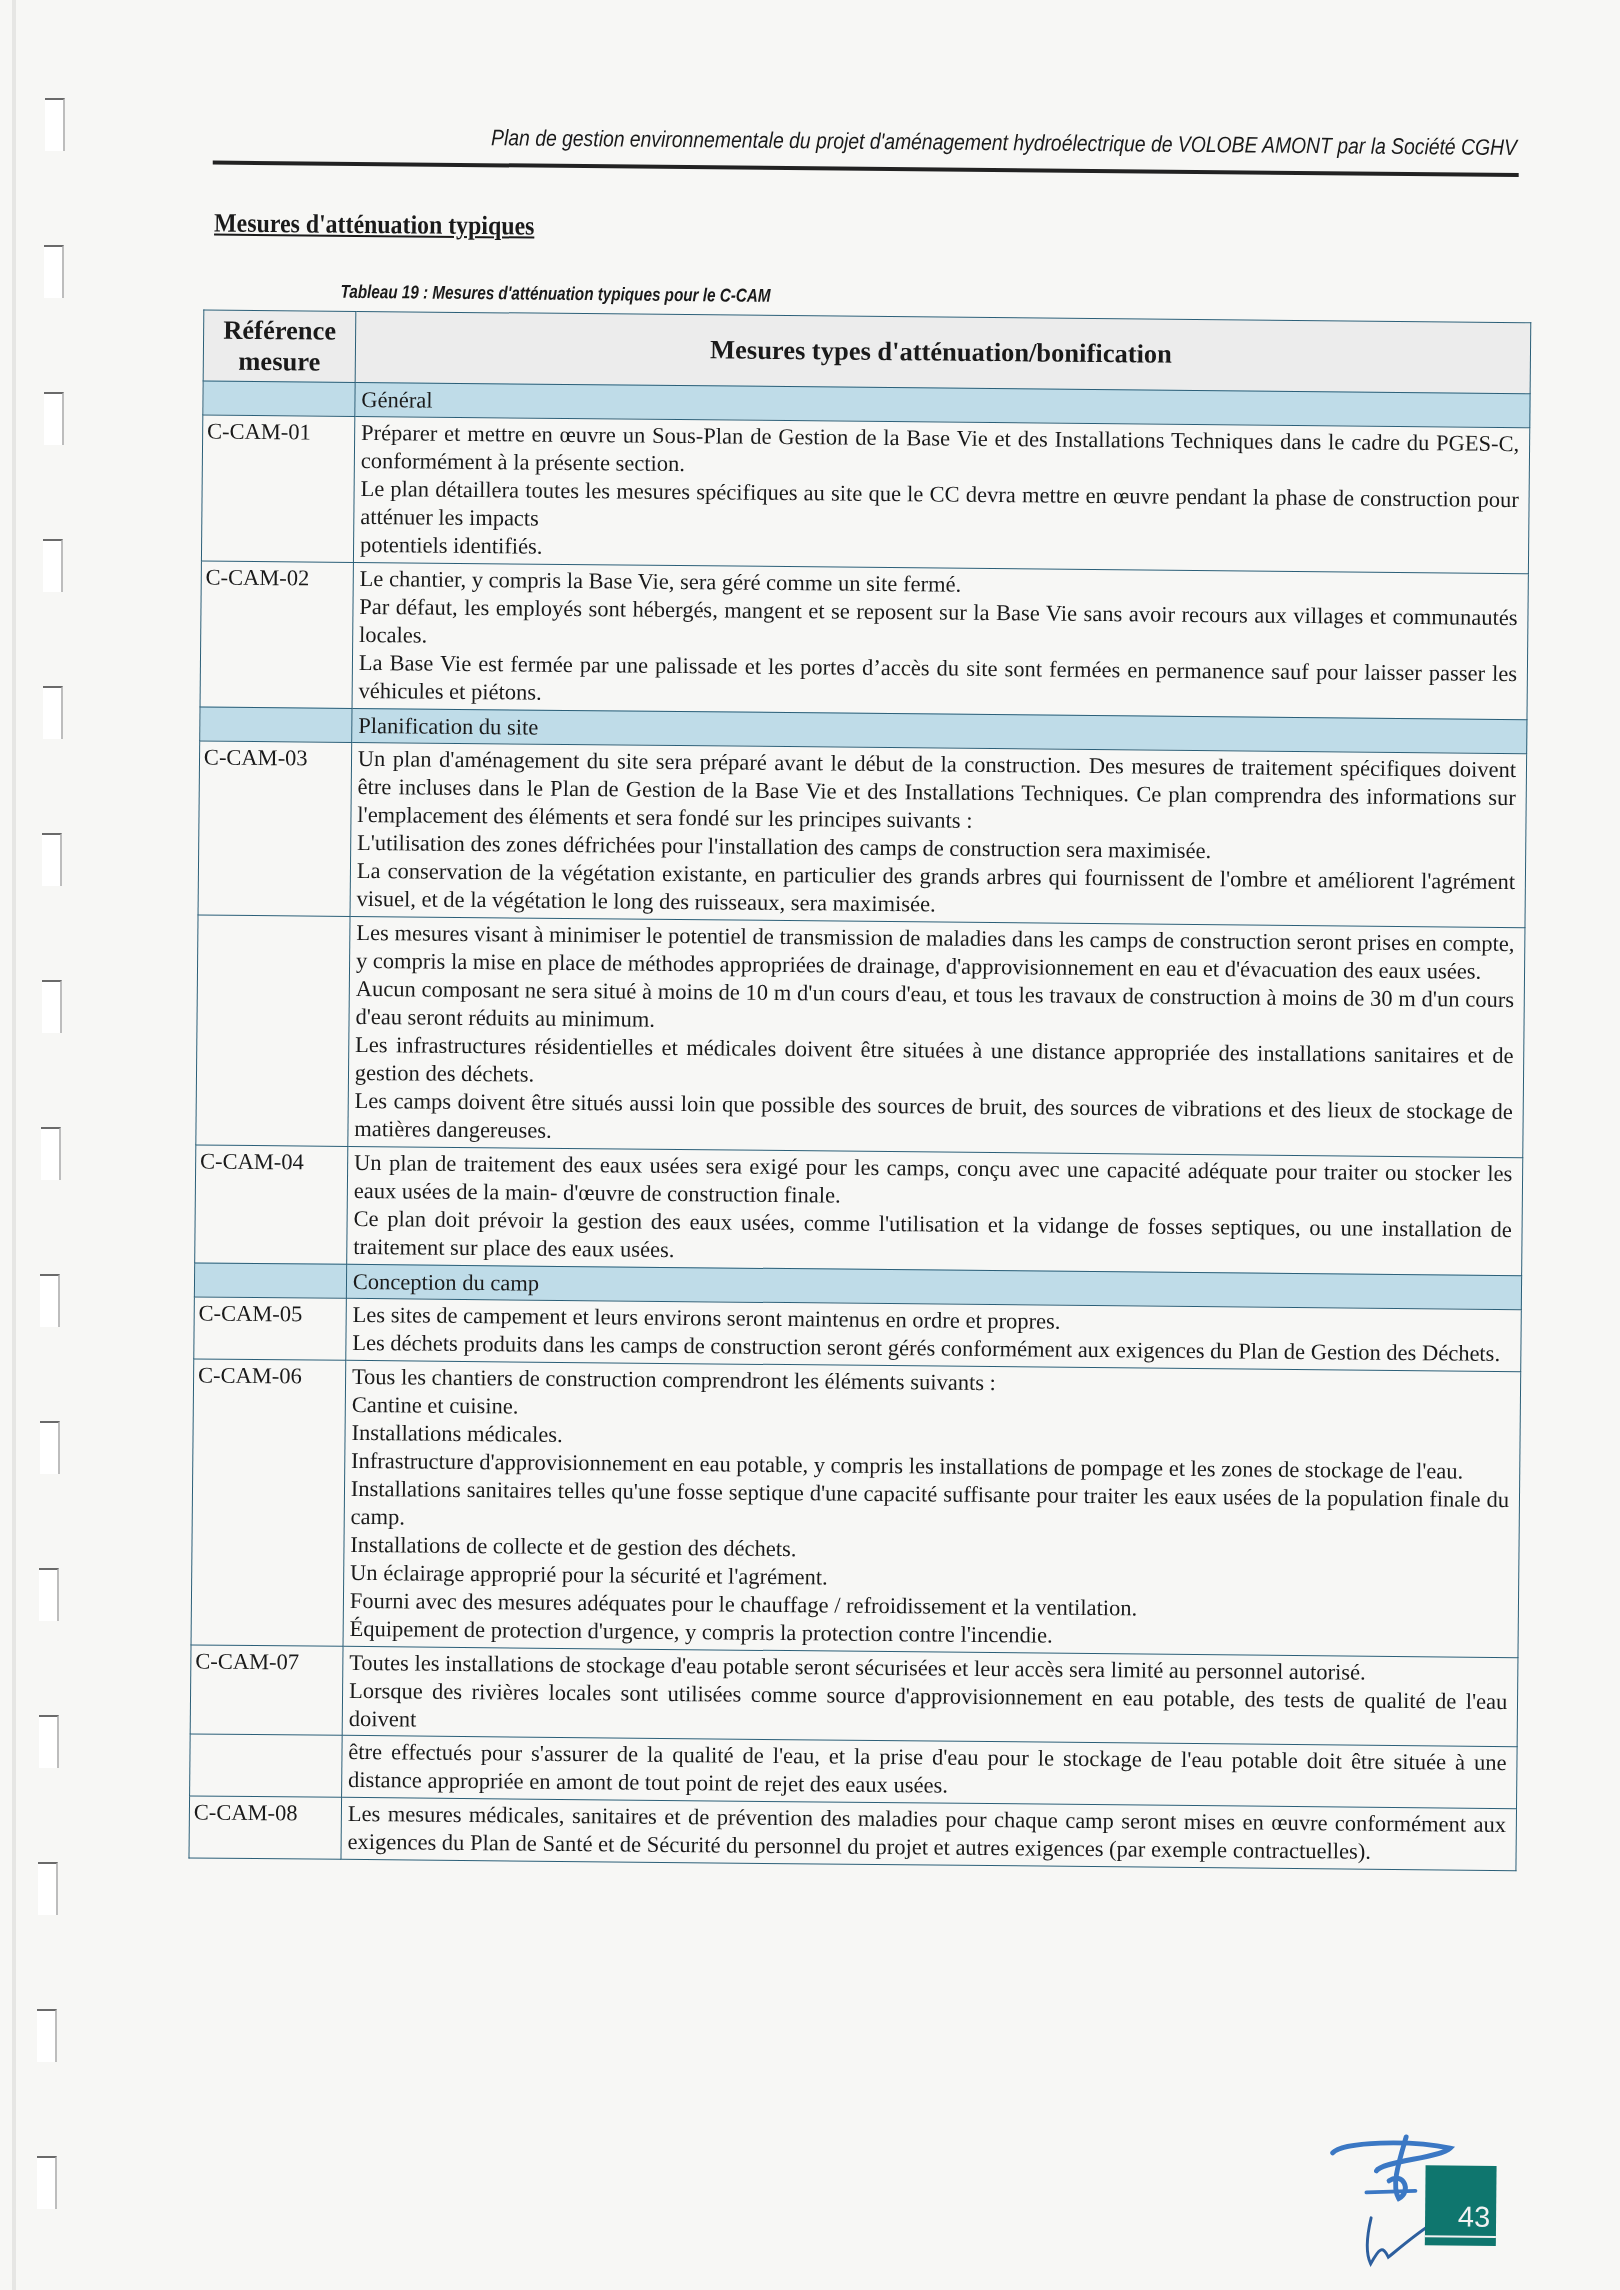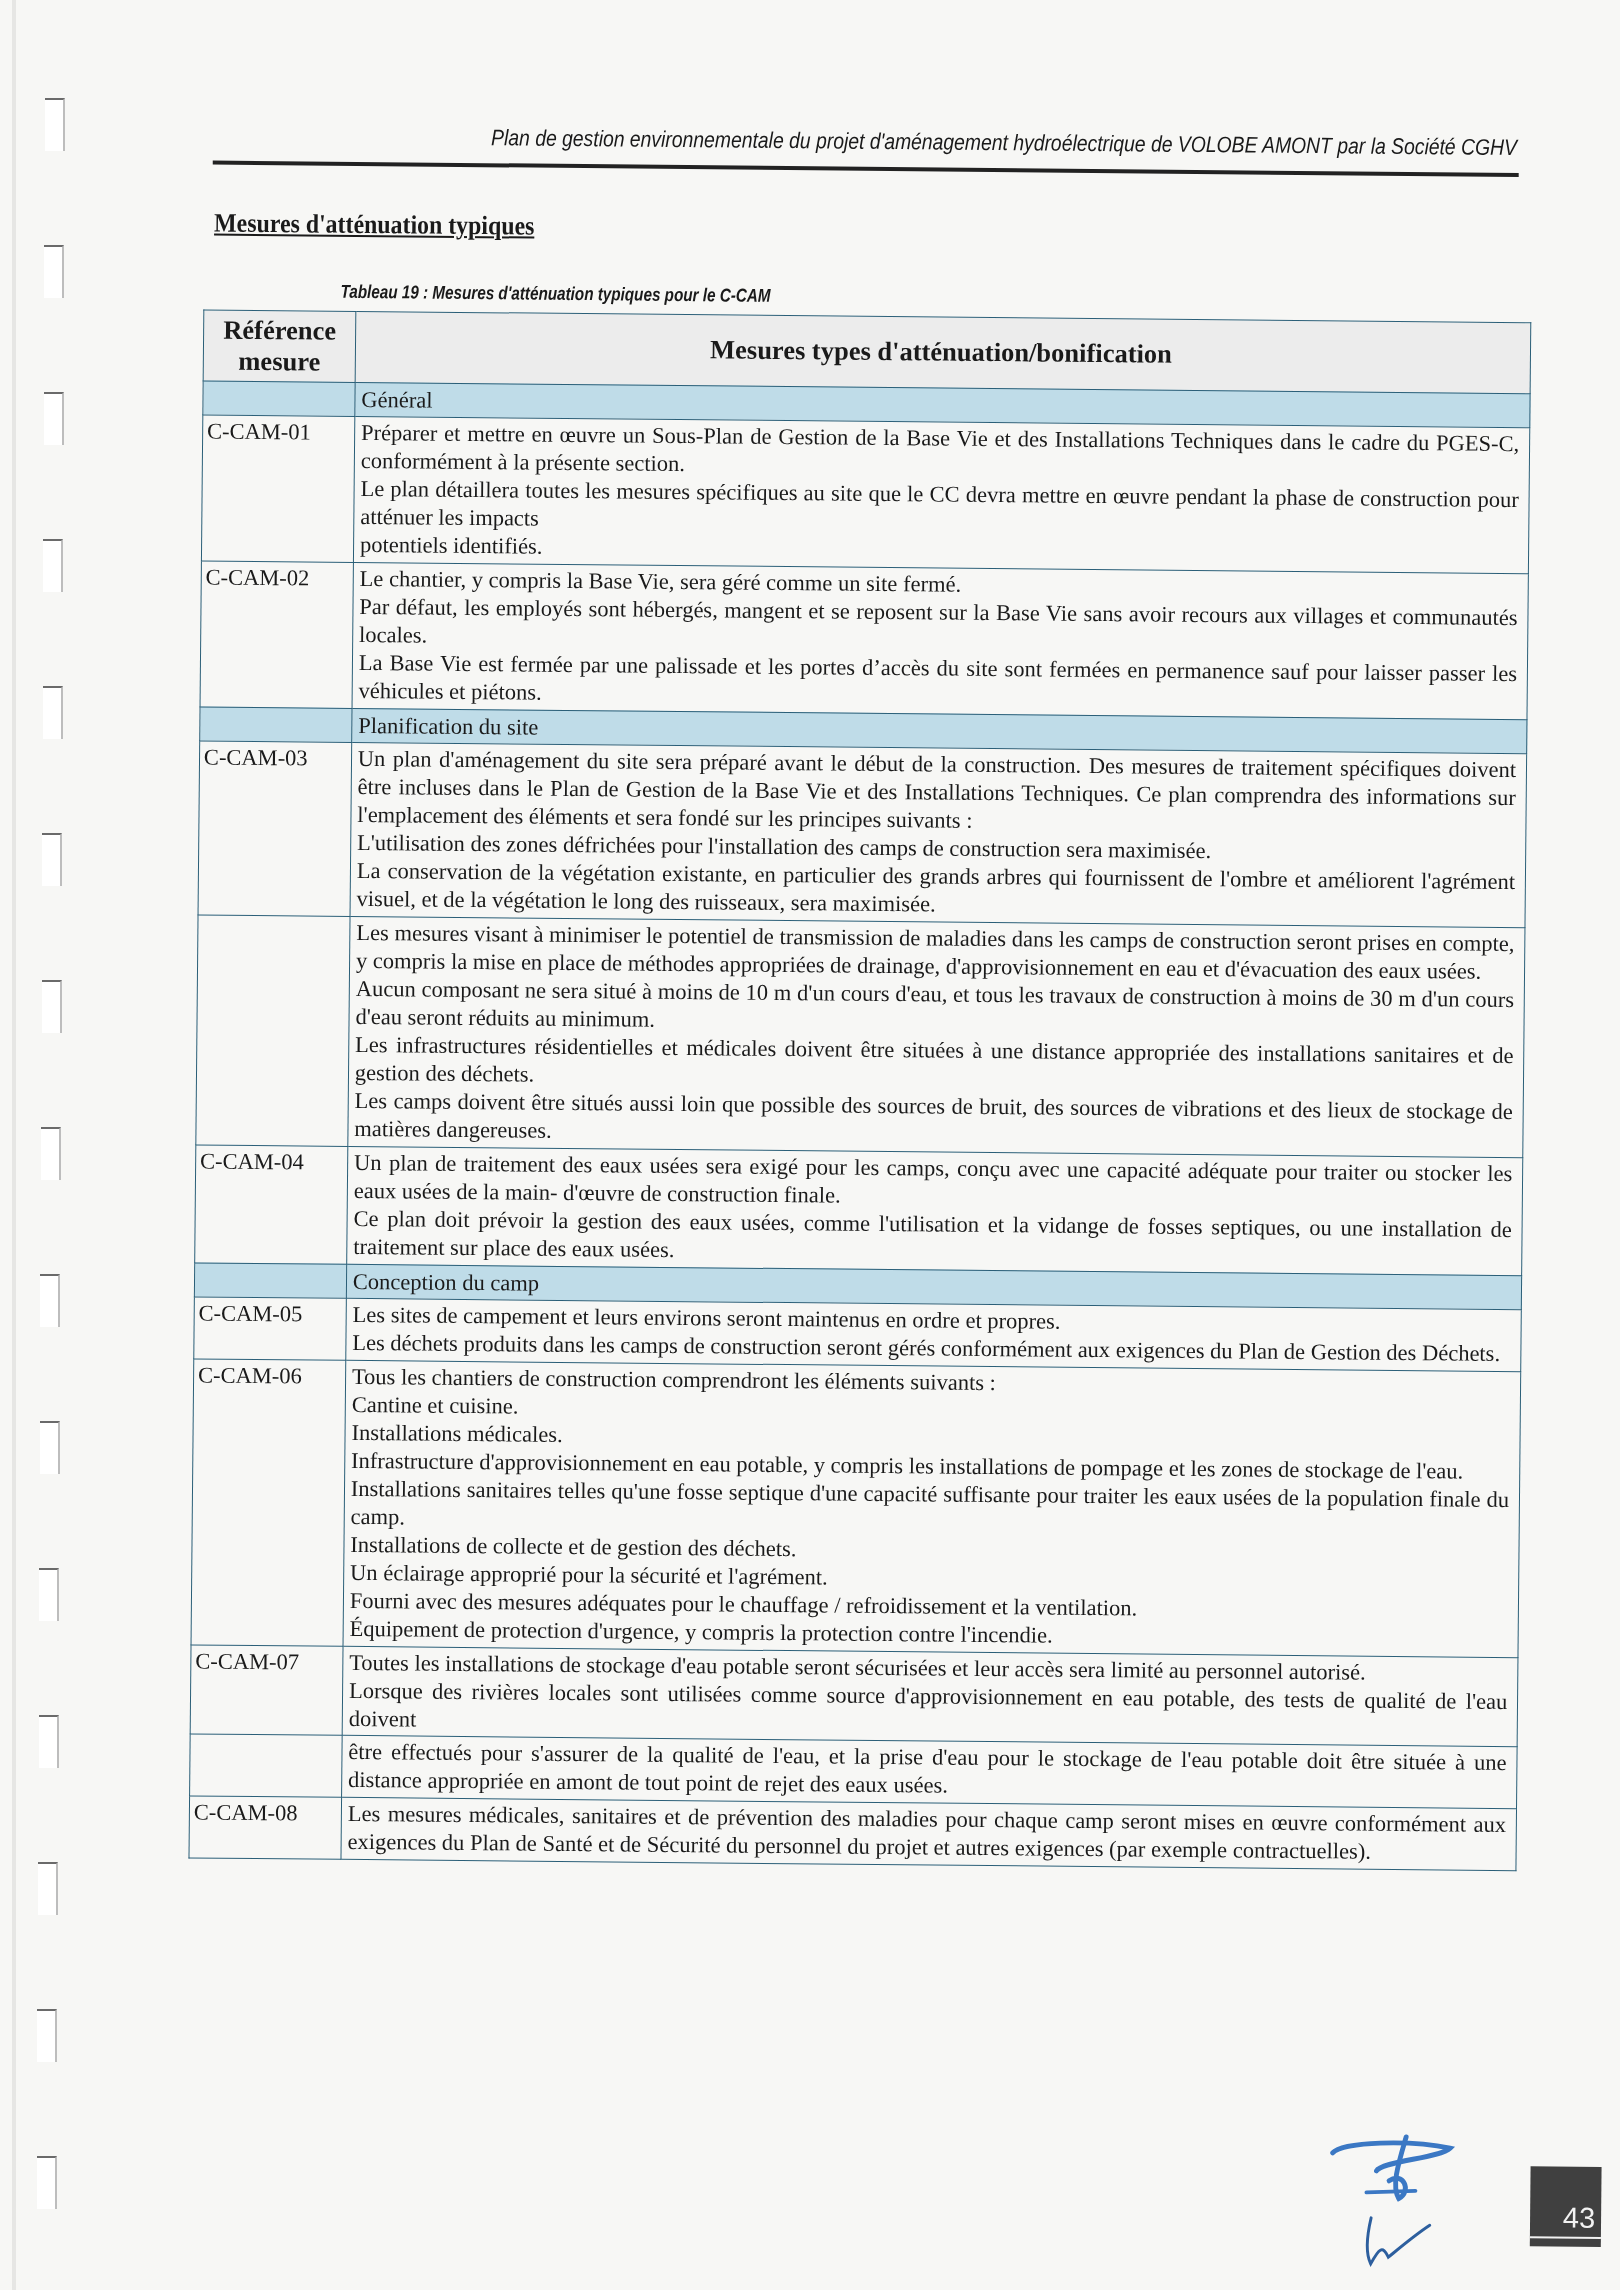--- a/index.html
+++ b/index.html
@@ -40,22 +40,22 @@
     td, th { border: 1.5px solid #2b5f78; vertical-align: top; padding: 2px 9.8px 2.9px 5.9px; }
     th { background: #ececec; font-weight: bold; font-size: 26.5px; line-height: 31px; }
     th.ref-h { text-align: center; padding: 3.9px 3.9px; }
     th.measure-h { text-align: center; vertical-align: middle; }
     tr.section td { background: #bfdce8; font-size: 22.5px; line-height: 27.4px; padding-top: 2.9px; padding-bottom: 2.9px; }
     td.ref { font-size: 22.5px; line-height: 27.4px; white-space: nowrap; padding-left: 3.9px; }
     td.text { font-size: 22.5px; line-height: 28px; text-align: justify; transform-origin: left top; }
     td.text .line { display: block; }
     .initials { position: absolute; left: 1333px; top: 2127px; width: 147px; height: 137px; }
     .page-number-box {
-      position: absolute; left: 1541px; top: 2160px; width: 71px; height: 80px;
-      background: #404040;
+      position: absolute; left: 1436px; top: 2160px; width: 71px; height: 80px;
+      background: #0f766e;
     }
     .page-number-box .num {
       position: absolute; right: 5.9px; bottom: 11.8px; color: #f2f2f2;
       font-family: "Liberation Sans", sans-serif; font-size: 29px;
     }
     .page-number-box .bar { position: absolute; left: 0; right: 0; bottom: 7.8px; height: 2px; background: #f2f2f2; }
   </style>
 </head>
 <body>
 

